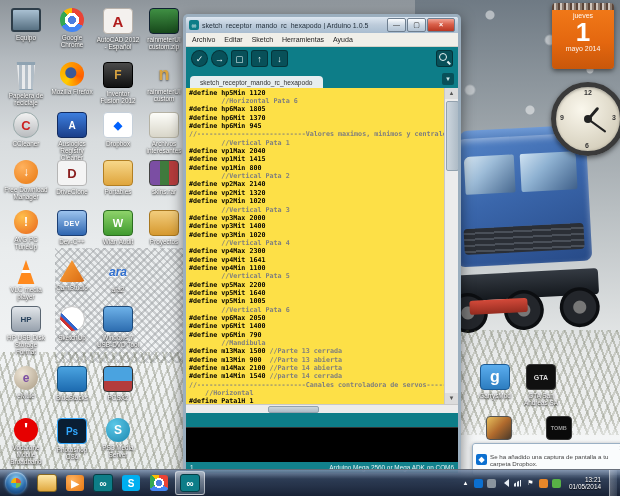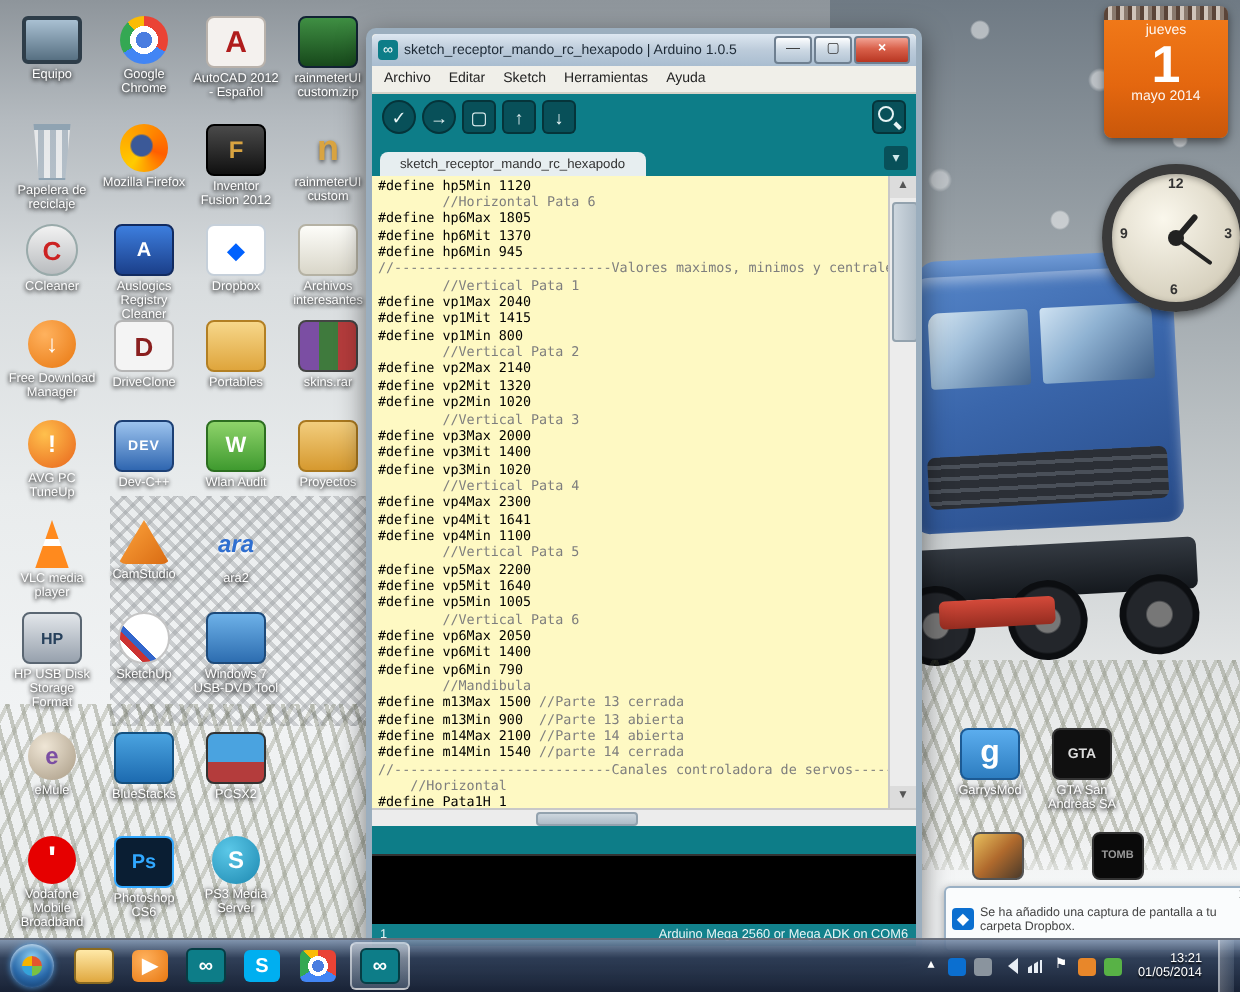--- a/index.html
+++ b/index.html
@@ -139,21 +139,21 @@
   .tbtn.serial{margin-left:auto;border-radius:3px;position:relative;}
   .tbtn.serial::before{content:"";width:6px;height:6px;border:1.5px solid #e8f4f5;border-radius:50%;
     position:absolute;left:2px;top:2px;}
   .tbtn.serial::after{content:"";width:4px;height:1.5px;background:#e8f4f5;position:absolute;
     right:1px;bottom:3px;transform:rotate(45deg);}
   .tabbar{height:18px;background:#0d7d88;display:flex;align-items:flex-end;padding:0 4px;position:relative;}
   .tab{background:#e7eef0;border-radius:4px 4px 0 0;font-size:6.6px;color:#333;
     padding:3px 10px 2px 10px;white-space:nowrap;}
   .tab-dd{position:absolute;right:4px;top:3px;width:12px;height:12px;border-radius:2px;
     background:#085059;color:#cfe8ea;font-size:7px;display:flex;align-items:center;justify-content:center;}
-  .codewrap{height:327px;background:#fef9c3;position:relative;overflow:hidden;}
+  .codewrap{height:327px;background:#fde047;position:relative;overflow:hidden;font-weight:bold;}
   .code{position:absolute;left:3px;top:1px;right:14px;font-family:"DejaVu Sans Mono",monospace;
     font-size:6.7px;line-height:8.35px;color:#000;white-space:pre;}
   .code .cmt{color:#7e7e7e;}
   .vscroll{position:absolute;right:0;top:0;width:13px;height:100%;background:#ececec;border-left:1px solid #c8c8c8;}
   .vscroll .arr{position:absolute;left:0;width:13px;height:11px;background:#dcdcdc;color:#555;
     font-size:6px;text-align:center;line-height:11px;}
   .vscroll .arr.dn{bottom:0;}
   .vthumb{position:absolute;left:1px;top:13px;width:11px;height:68px;background:linear-gradient(90deg,#cdd6de,#aebbc6);border:1px solid #93a2ae;border-radius:2px;}
   .hscroll{height:8px;background:#ececec;border-top:1px solid #c8c8c8;position:relative;}
   .hthumb{position:absolute;left:30%;top:1px;width:18%;height:5px;background:linear-gradient(#cdd6de,#aebbc6);border:1px solid #93a2ae;border-radius:2px;}

